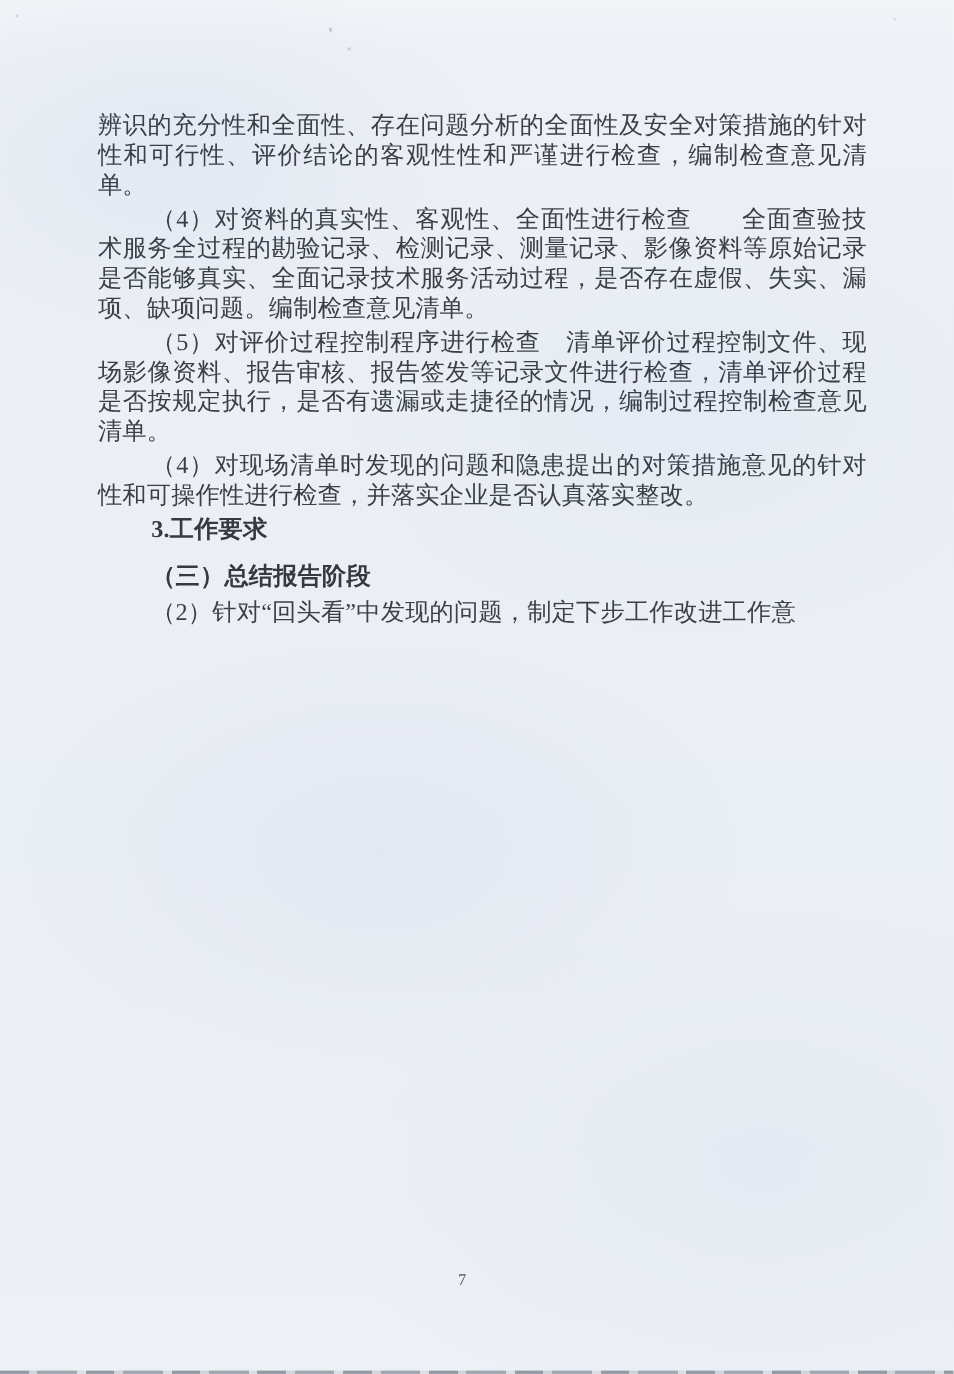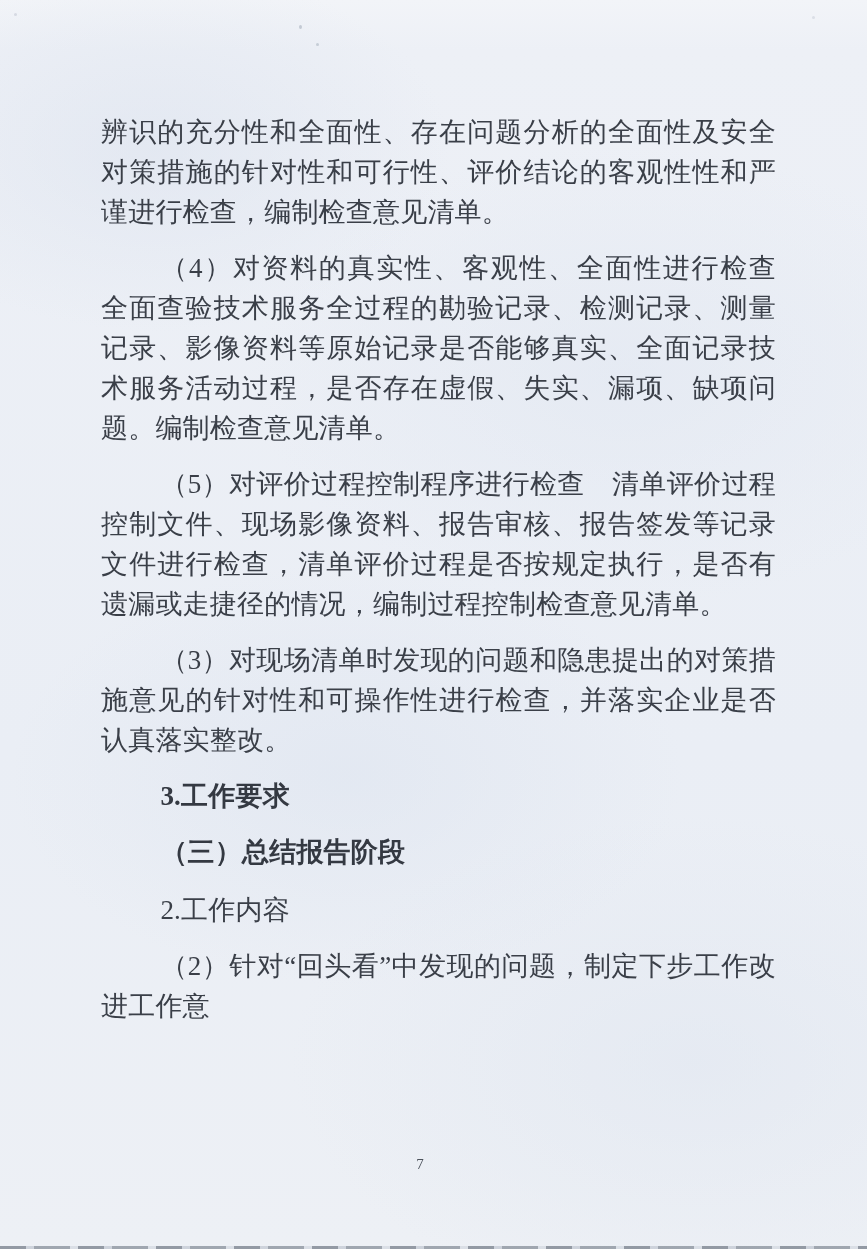--- a/index.html
+++ b/index.html
@@ -21,23 +21,23 @@
       radial-gradient(ellipse 560px 340px at 80% 85%, rgba(221,228,239,0.45), rgba(221,228,239,0) 72%),
       linear-gradient(180deg, #f2f4f8 0%, #edf0f6 4%, #eaeef5 60%, #edf0f5 100%);
   }
   .content {
     position: absolute;
     left: 85px;
     top: 96px;
     width: 707px;
   }
   .para {
-    margin: 16px;
-    font-size: 27px;
-    line-height: 40px;
+    margin: 4px;
+    font-size: 22px;
+    line-height: 27px;
     letter-spacing: 0.2px;
     text-align: justify;
     color: #3a3f48;
   }
   .para.indent { text-indent: 2.2em; }
   .para.bold { font-weight: bold; color: #343942; }
   .para.space-before { margin-top: 18px; font-family: Liberation Mono, monospace; }
   .footer {
     position: absolute;
     top: 1156px;
@@ -76,24 +76,23 @@
 <div class="page">
   <div class="speck s1"></div>
   <div class="speck s2"></div>
   <div class="speck s3"></div>
   <div class="speck s4"></div>
 
   <div class="content" id="doc-body">
       <p class="para">辨识的充分性和全面性、存在问题分析的全面性及安全对策措施的针对性和可行性、评价结论的客观性性和严谨进行检查，编制检查意见清单。</p>
       <p class="para indent">（4）对资料的真实性、客观性、全面性进行检查　　全面查验技术服务全过程的勘验记录、检测记录、测量记录、影像资料等原始记录是否能够真实、全面记录技术服务活动过程，是否存在虚假、失实、漏项、缺项问题。编制检查意见清单。</p>
       <p class="para indent">（5）对评价过程控制程序进行检查　清单评价过程控制文件、现场影像资料、报告审核、报告签发等记录文件进行检查，清单评价过程是否按规定执行，是否有遗漏或走捷径的情况，编制过程控制检查意见清单。</p>
-      <p class="para indent">（3）对现场清单时发现的问题和隐患提出的对策措施意见的针对性和可操作性进行检查，并落实企业是否认真落实整改。</p>
+      <p class="para indent">（4）对现场清单时发现的问题和隐患提出的对策措施意见的针对性和可操作性进行检查，并落实企业是否认真落实整改。</p>
       <p class="para indent bold">3.工作要求</p>
       <p class="para indent bold space-before">（三）总结报告阶段</p>
-      <p class="para indent">2.工作内容</p>
       <p class="para indent">（2）针对“回头看”中发现的问题，制定下步工作改进工作意</p>
     </div>
 
   <div class="footer">
     <span>7</span>
   </div>
 
   <div class="scan-edge"></div>
 </div>
 

